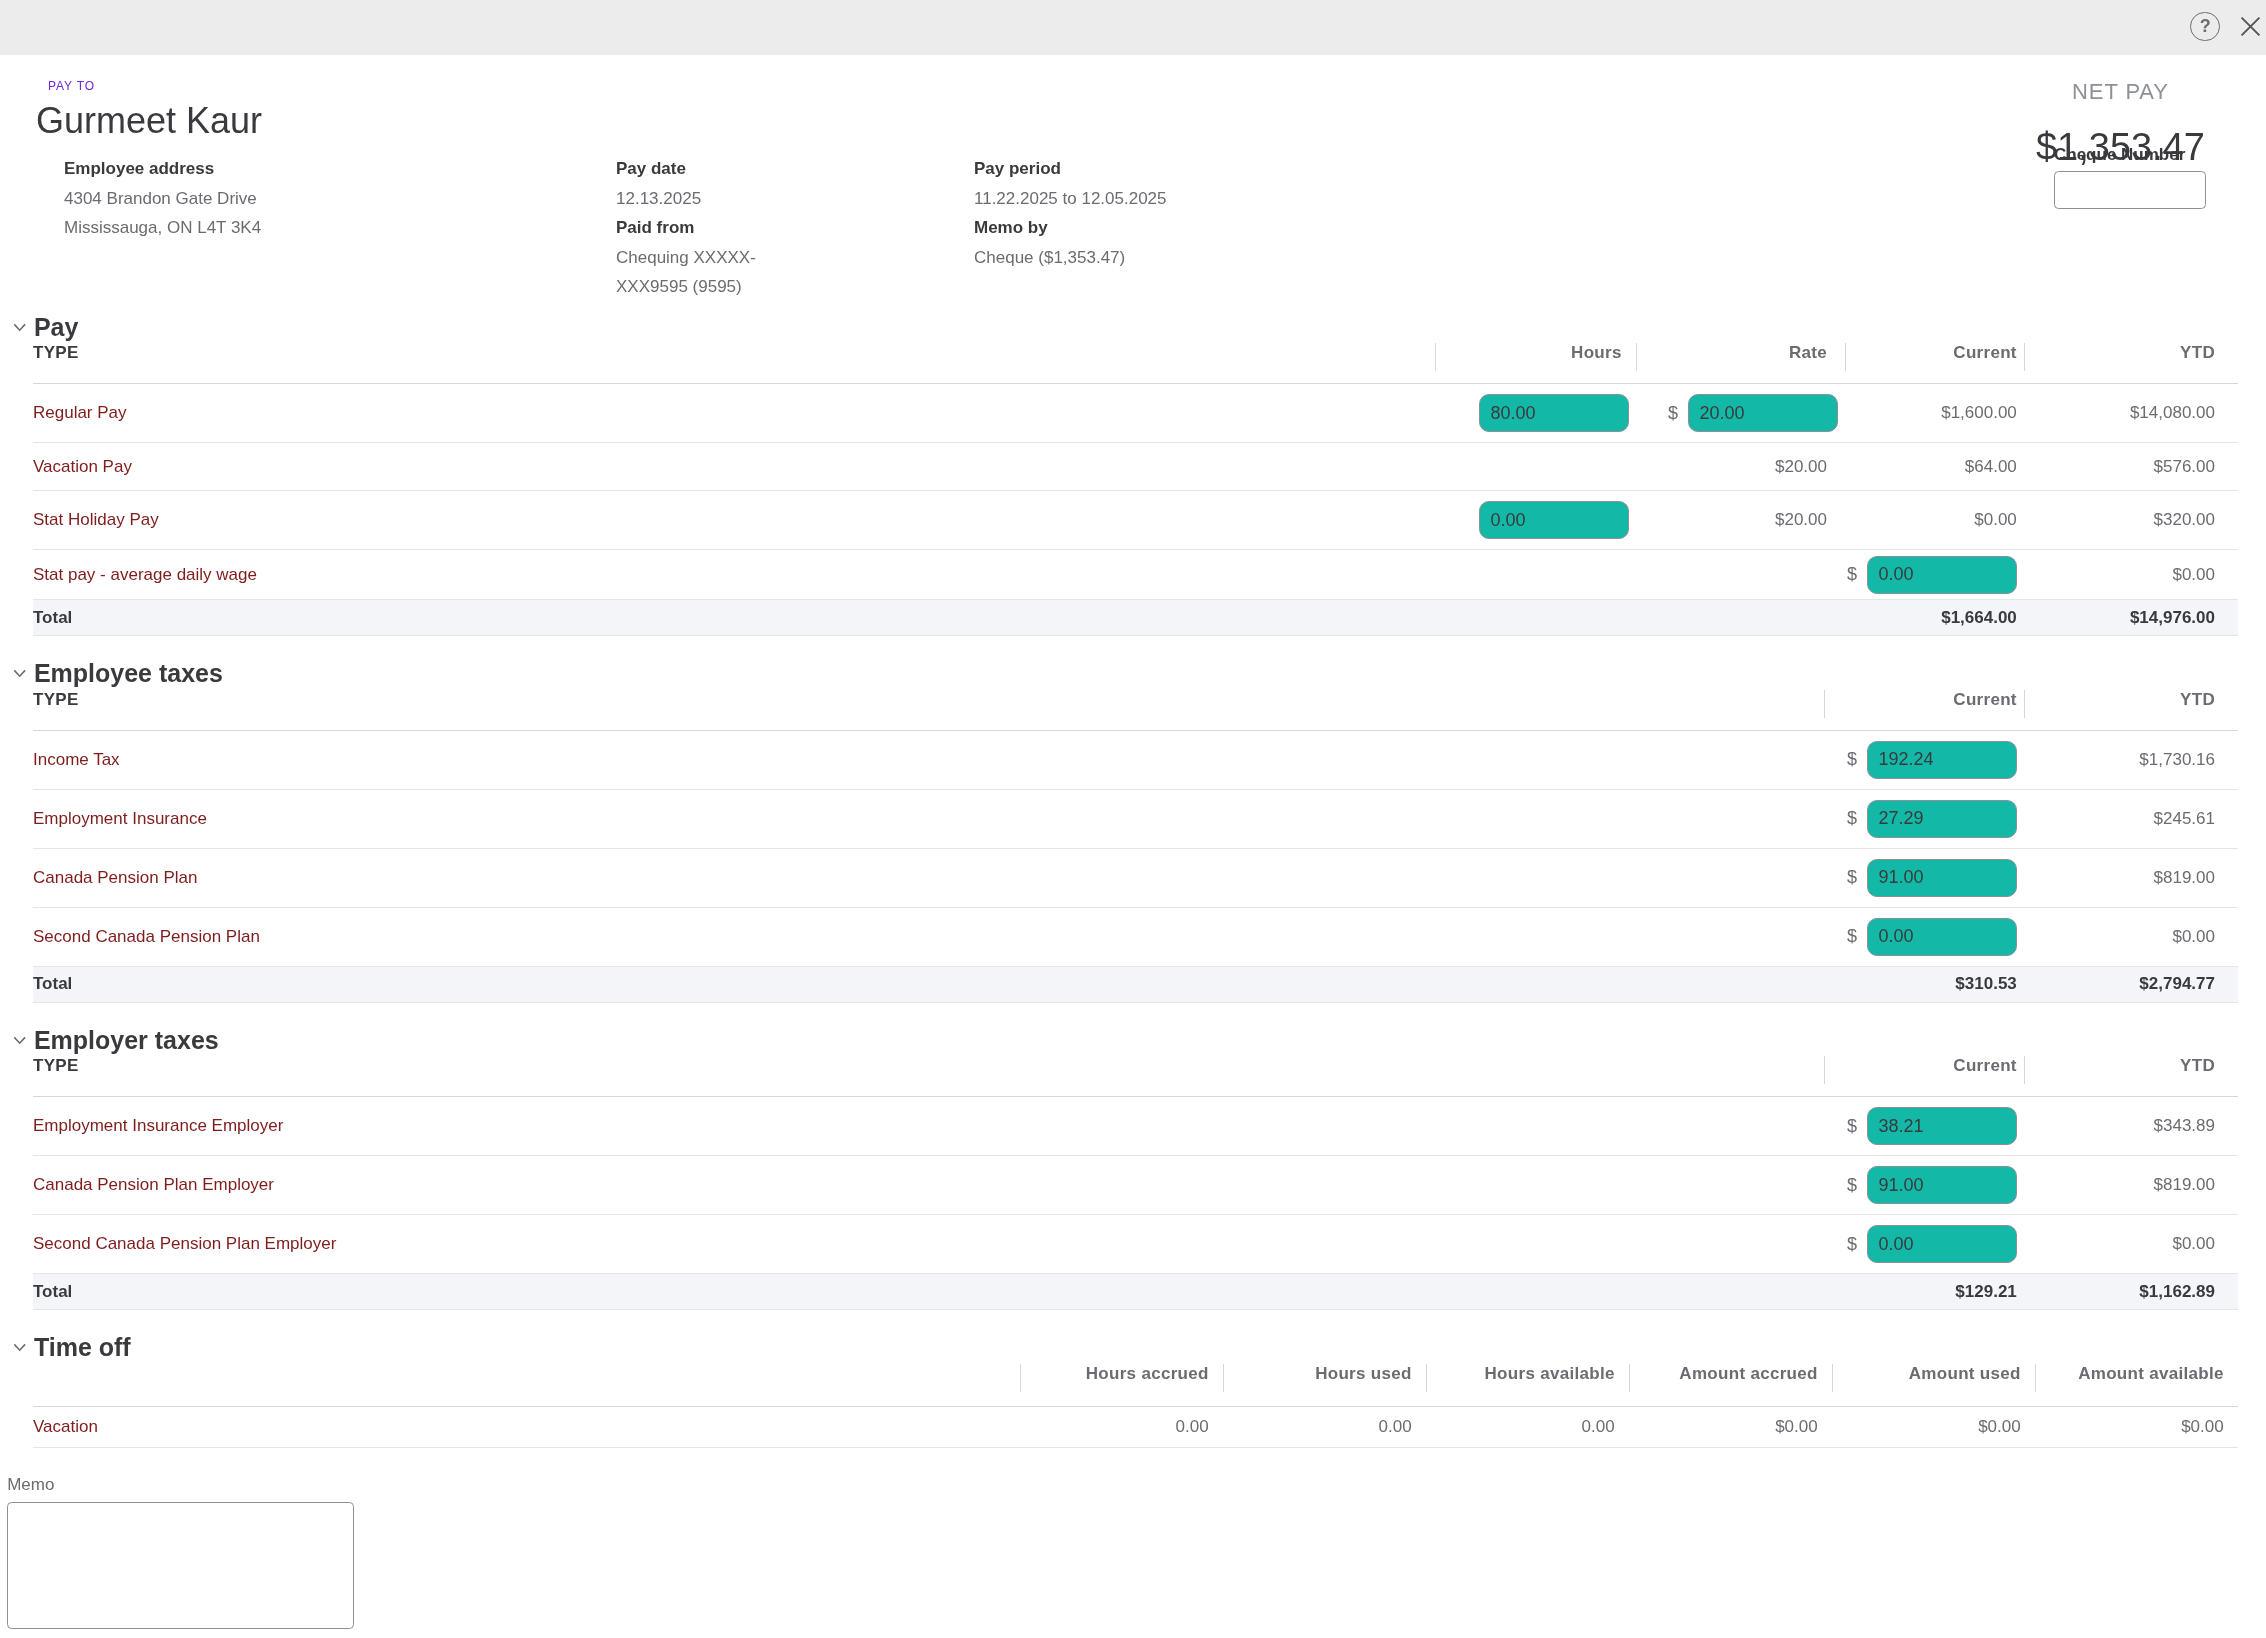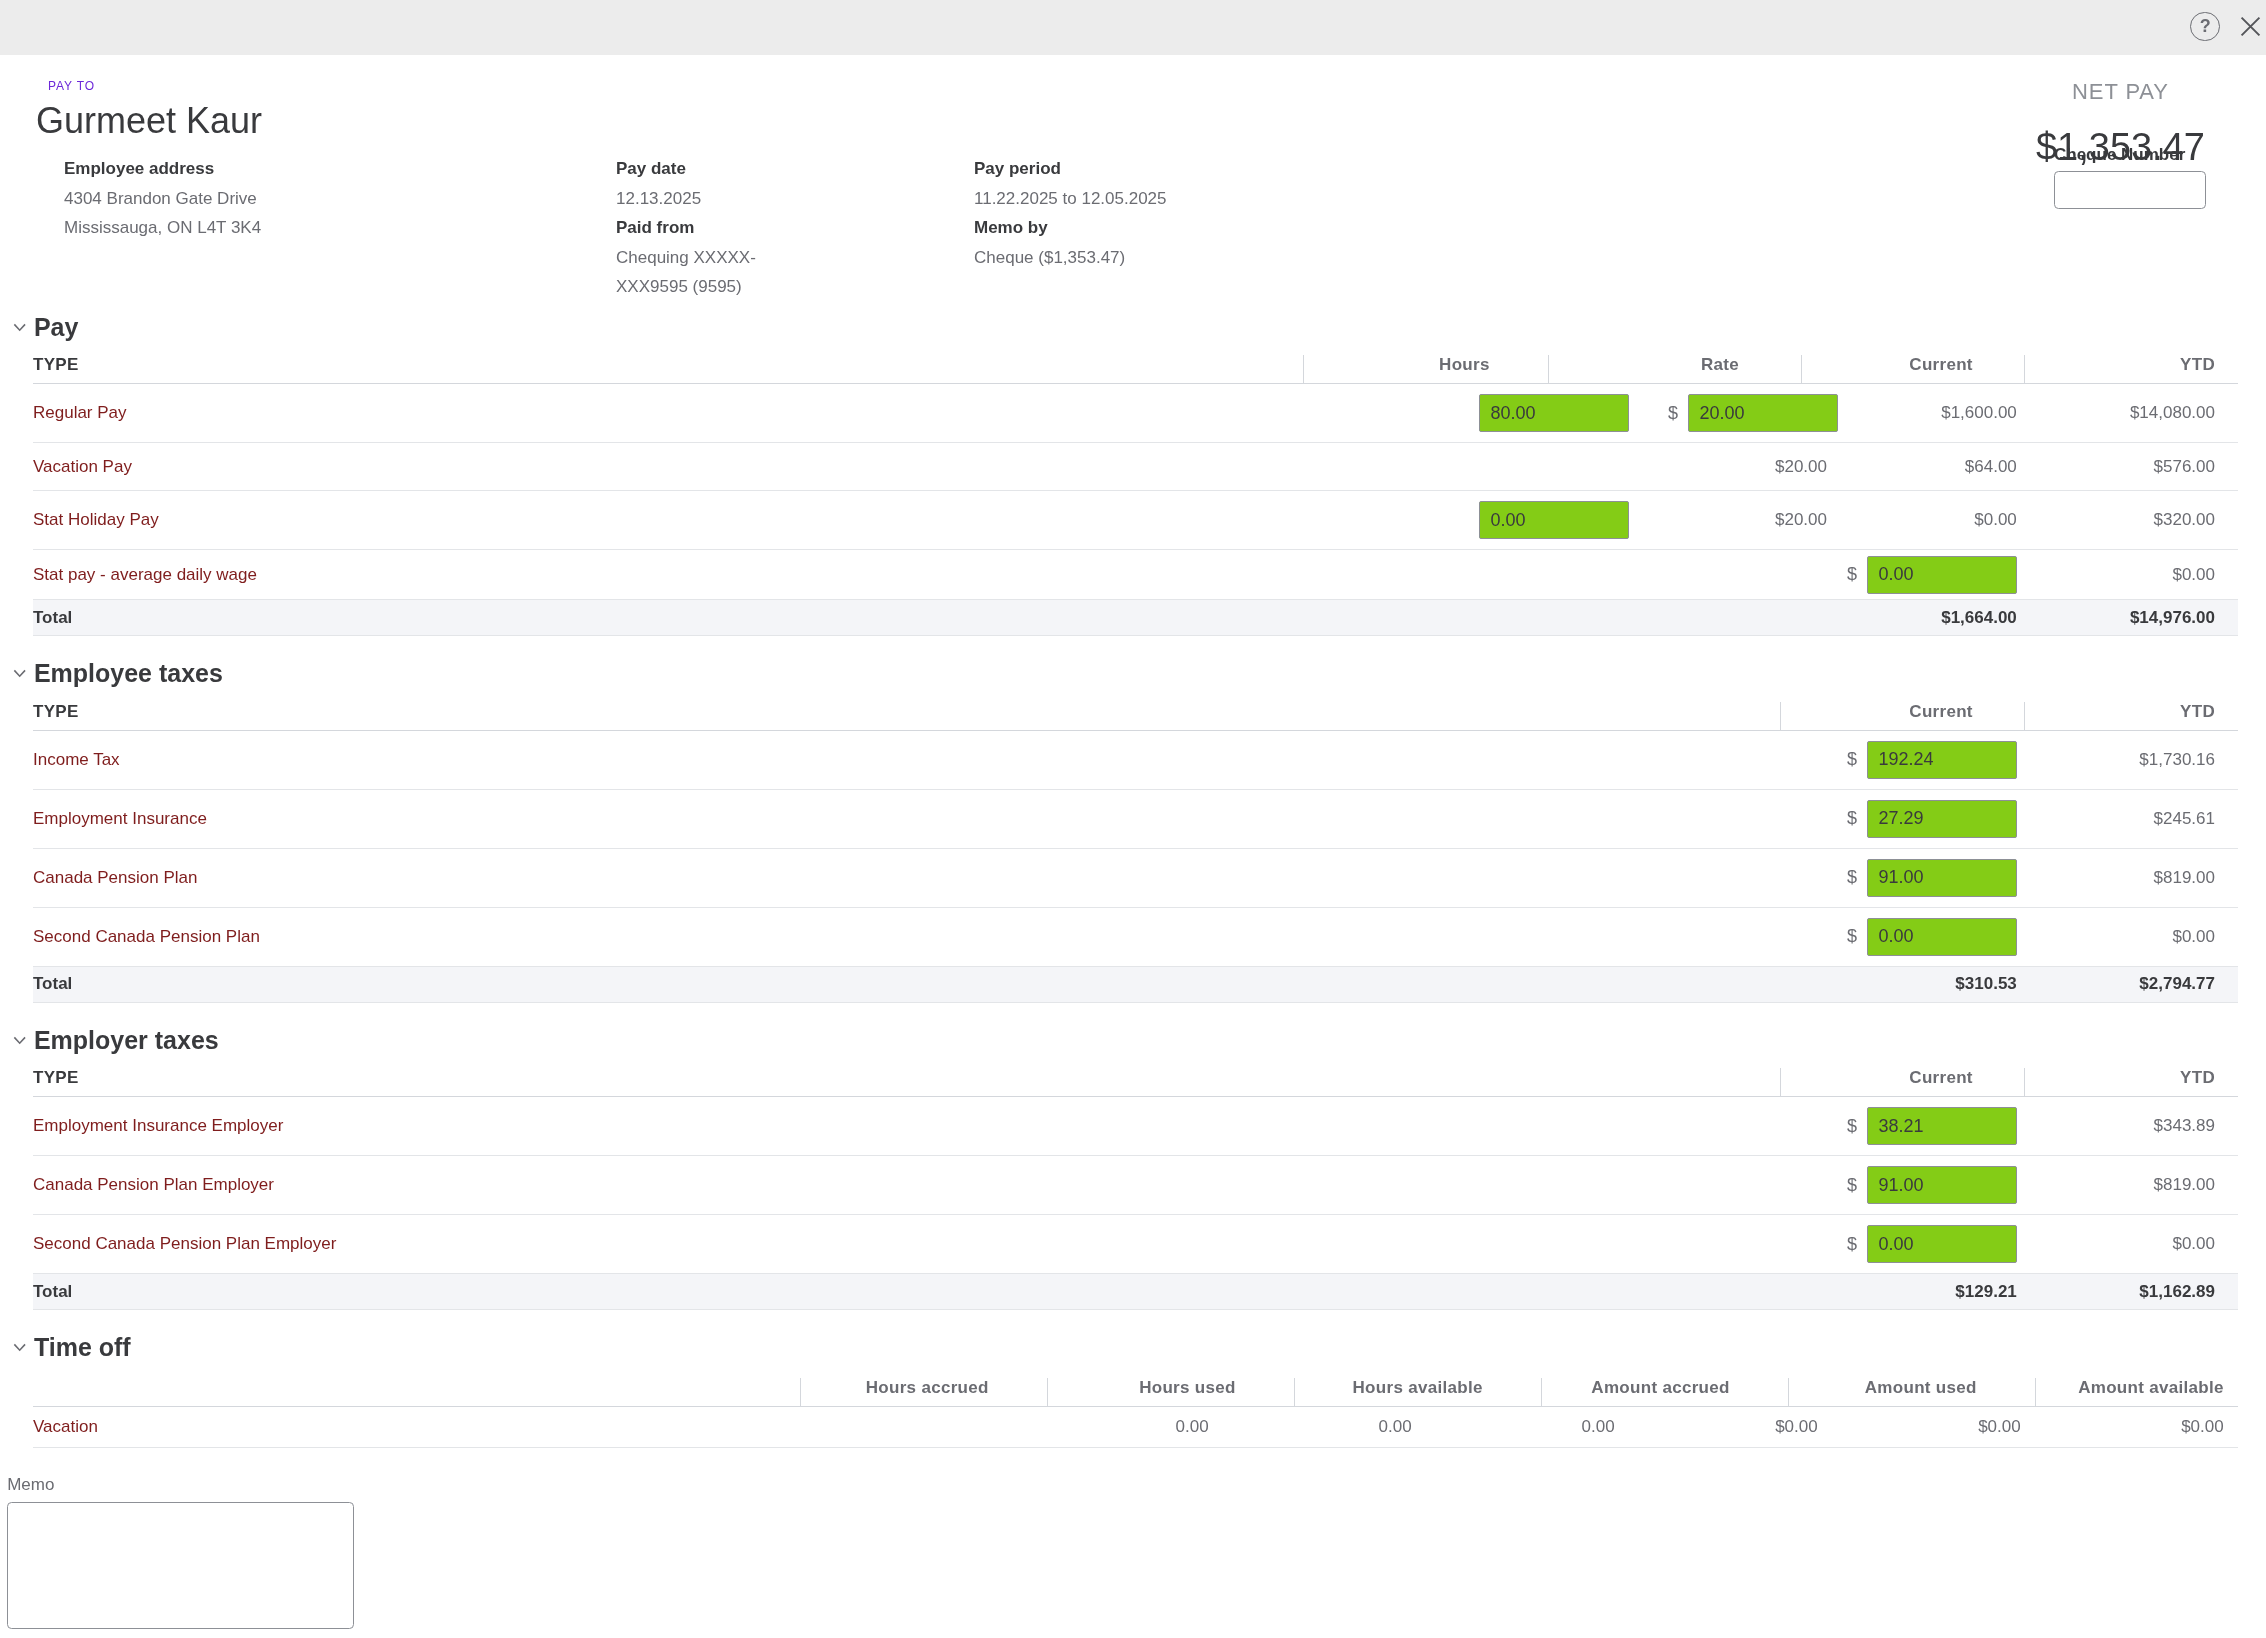--- a/index.html
+++ b/index.html
@@ -36,38 +36,38 @@
   .col-1{left:64px;}
   .col-2{left:605px;margin-left:11px;}
   .col-3{left:974px;}
   
   .content{margin-right:29px;}
   .sec-title{display:flex;align-items:center;height:32px;margin:14.3px 0 0 12.5px;}
   .sec-title.gap{margin-top:21.5px;}
   .chev{width:13.4px;display:flex;align-items:center;cursor:pointer;}
   .sec-title h2{font-size:25px;font-weight:600;color:#393a3d;margin:0 0 0 8px;}
   .table{margin-left:33px;}
-  .thead{display:flex;align-items:flex-end;height:41px;border-bottom:1.8px solid #d4d7dc;box-sizing:border-box;gap:44px;}
+  .thead{display:flex;align-items:flex-start;height:41px;border-bottom:1.8px solid #d4d7dc;box-sizing:border-box;}
   .thead .cell,.thead .cell-type{display:flex;align-items:flex-end;padding-bottom:8px;box-sizing:border-box;}
   .th{font-size:16px;font-weight:700;color:#393a3d;letter-spacing:0.3px;}
   .cell-type{flex:1;display:flex;align-items:center;font-size:17px;color:#7f1d1d;}
   .thead .cell-type{color:#393a3d;}
   .cell{display:flex;align-items:center;justify-content:flex-end;box-sizing:border-box;font-size:17px;color:#6b6c72;}
   .div-l{border-left:0.9px solid #d4d7dc;}
   .c-hours{width:201px;padding-right:14.3px;}
   .c-rate{width:209px;padding-right:18px;}
   .c-current{width:179px;padding-right:7.2px;}
   .c-ytd{width:214px;padding-right:23px;}
   .c-cur-tax{width:200px;padding-right:7.2px;}
   .row{display:flex;align-items:center;border-bottom:0.9px solid #e3e5e8;box-sizing:border-box;}
   .h66{height:59px;} .h54{height:48px;} .h56{height:50px;}
   .has-input{padding-right:7.2px;}
   .num-input{
-    width:150px;height:38px;border:0.9px solid #8d9096;border-radius:2px;box-sizing:border-box;
-    font-size:18px;color:#393a3d;padding:0 10.7px;outline:none;font-family:inherit;background:#84cc16;
+    width:150px;height:38px;border:0.9px solid #8d9096;border-radius:10px;box-sizing:border-box;
+    font-size:18px;color:#393a3d;padding:0 10.7px;outline:none;font-family:inherit;background:#14b8a6;
   }
   .dollar{font-size:18px;color:#6b6c72;margin-right:9.9px;}
   .total-row{display:flex;align-items:center;height:36px;background:#f4f5f8;border-bottom:0.9px solid #e3e5e8;box-sizing:border-box;}
   .total-row .cell-type{font-weight:700;color:#393a3d;font-size:17px;}
   .total-row .cell{font-weight:700;color:#393a3d;}
   
   .thead-to{height:43px;}
   .c-to{width:203px;padding-right:14.3px;}
   .row-to{height:41px;}
   

